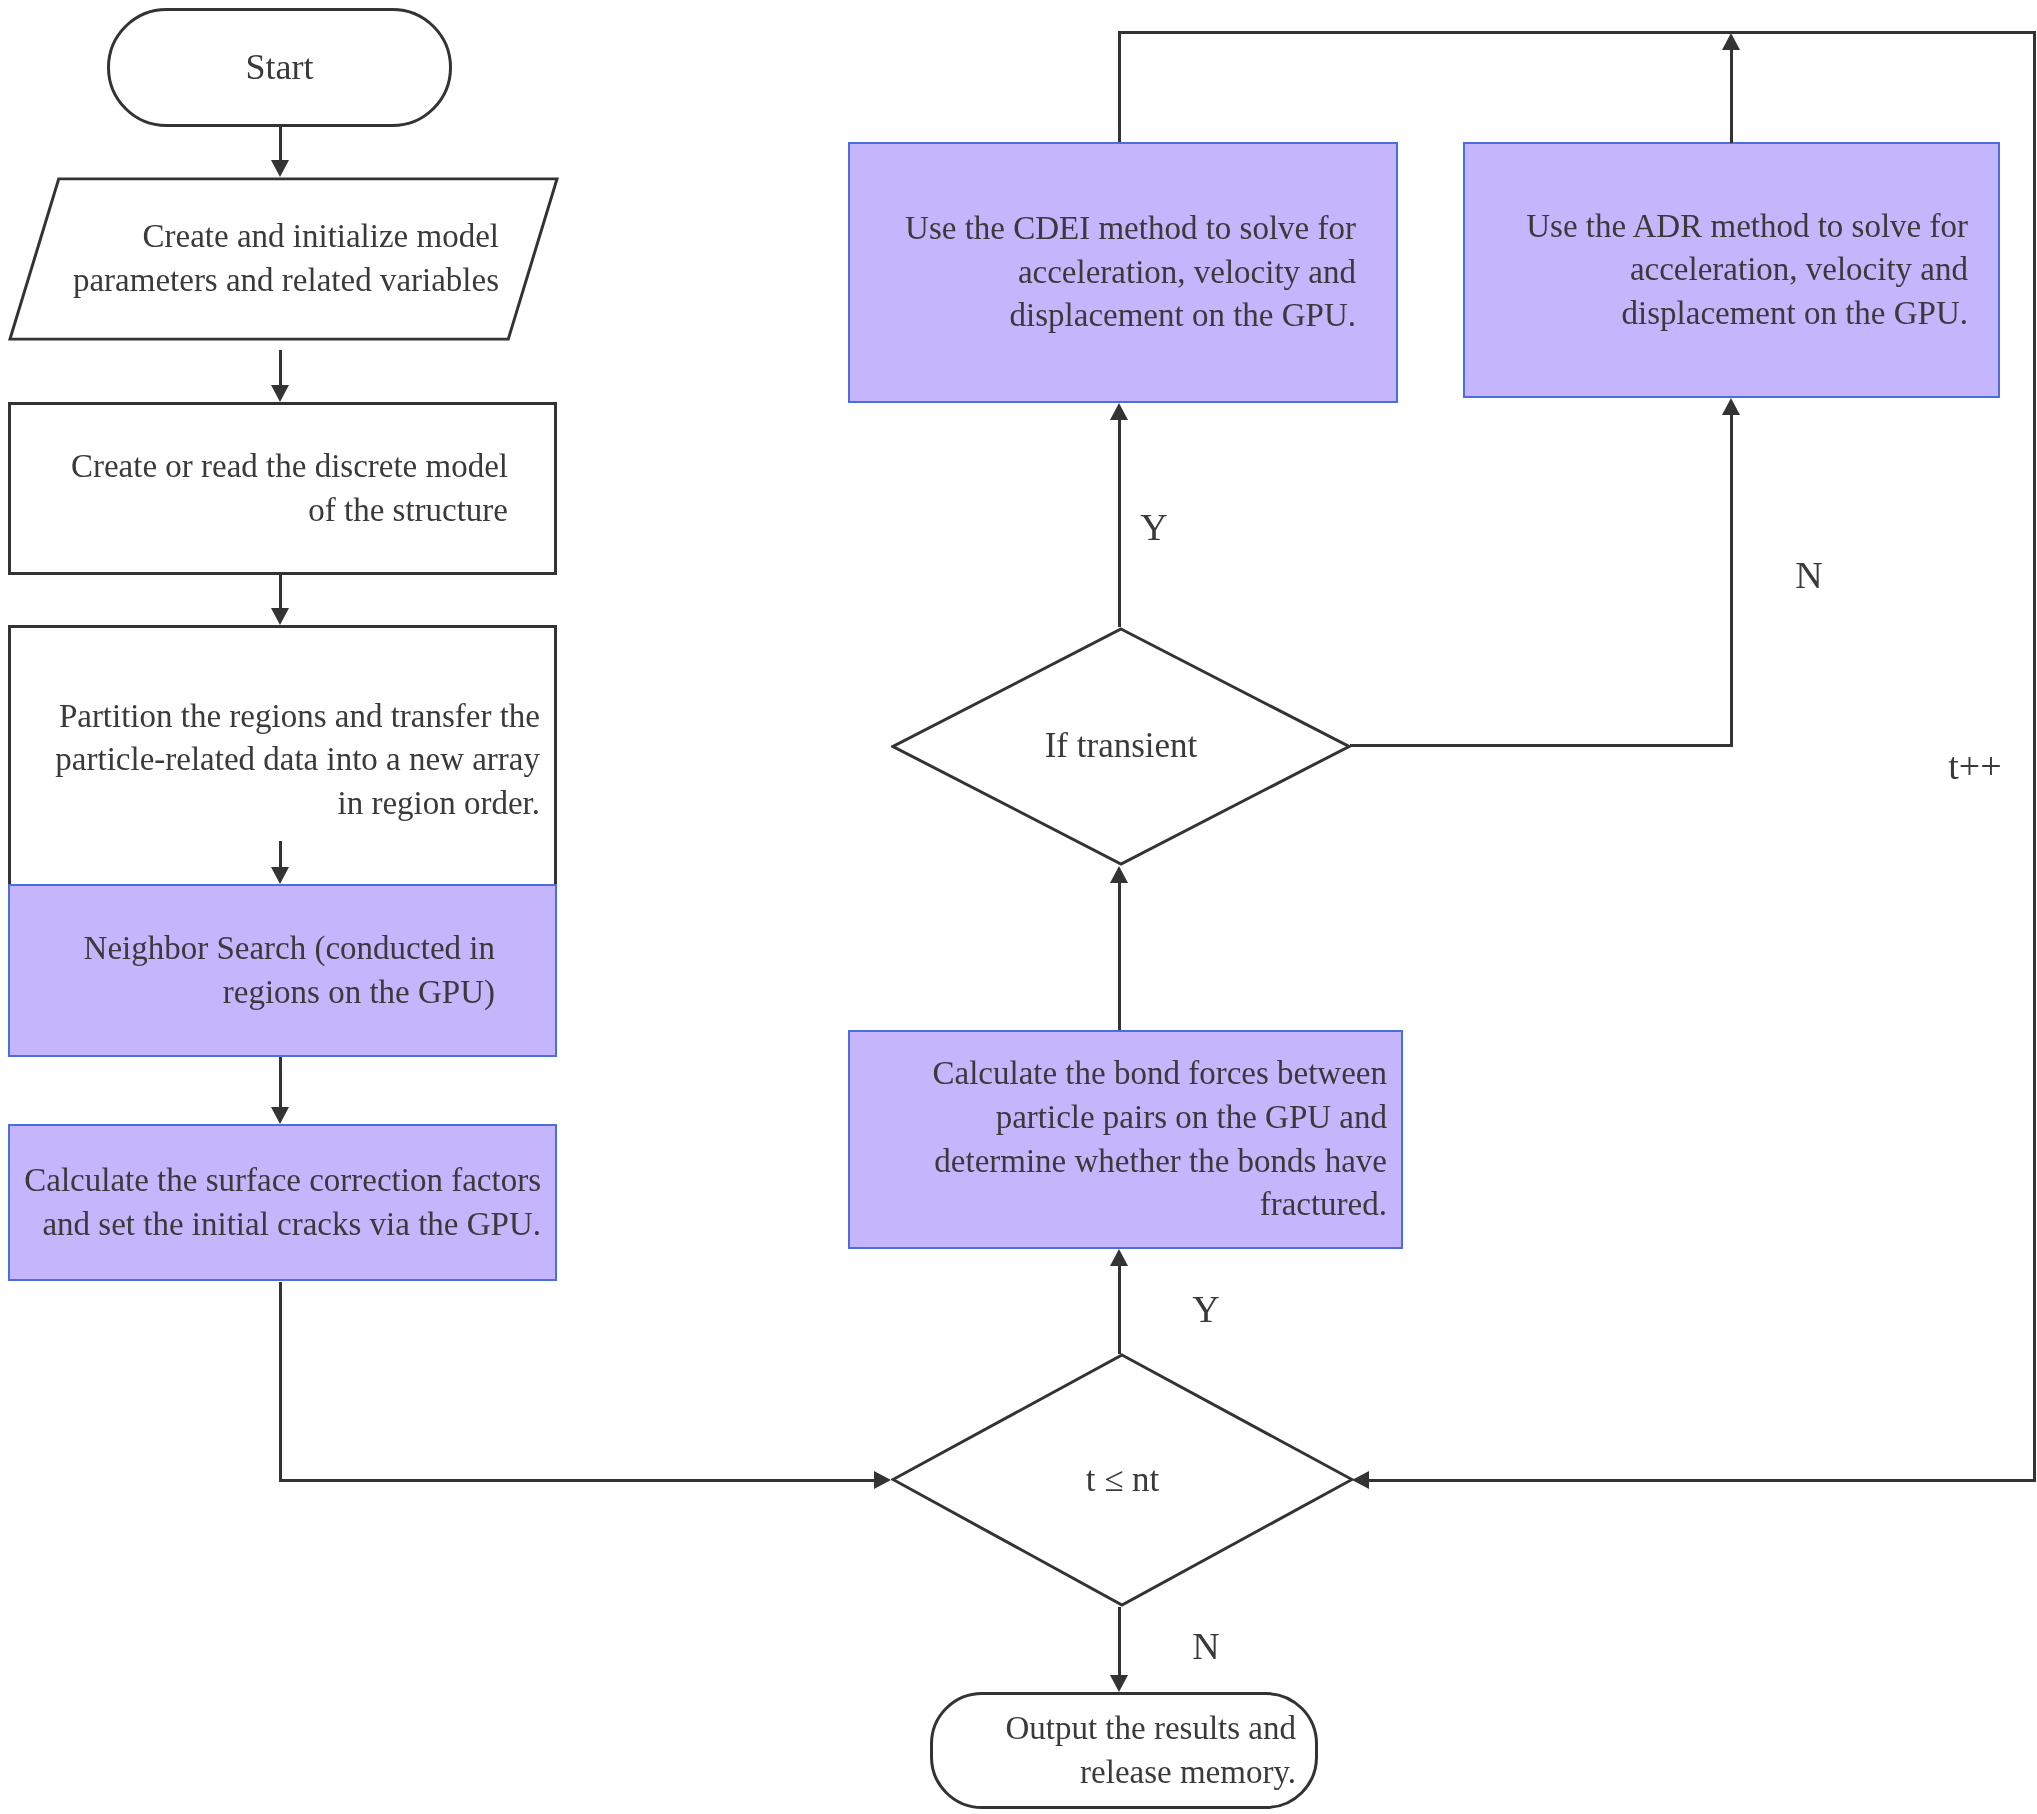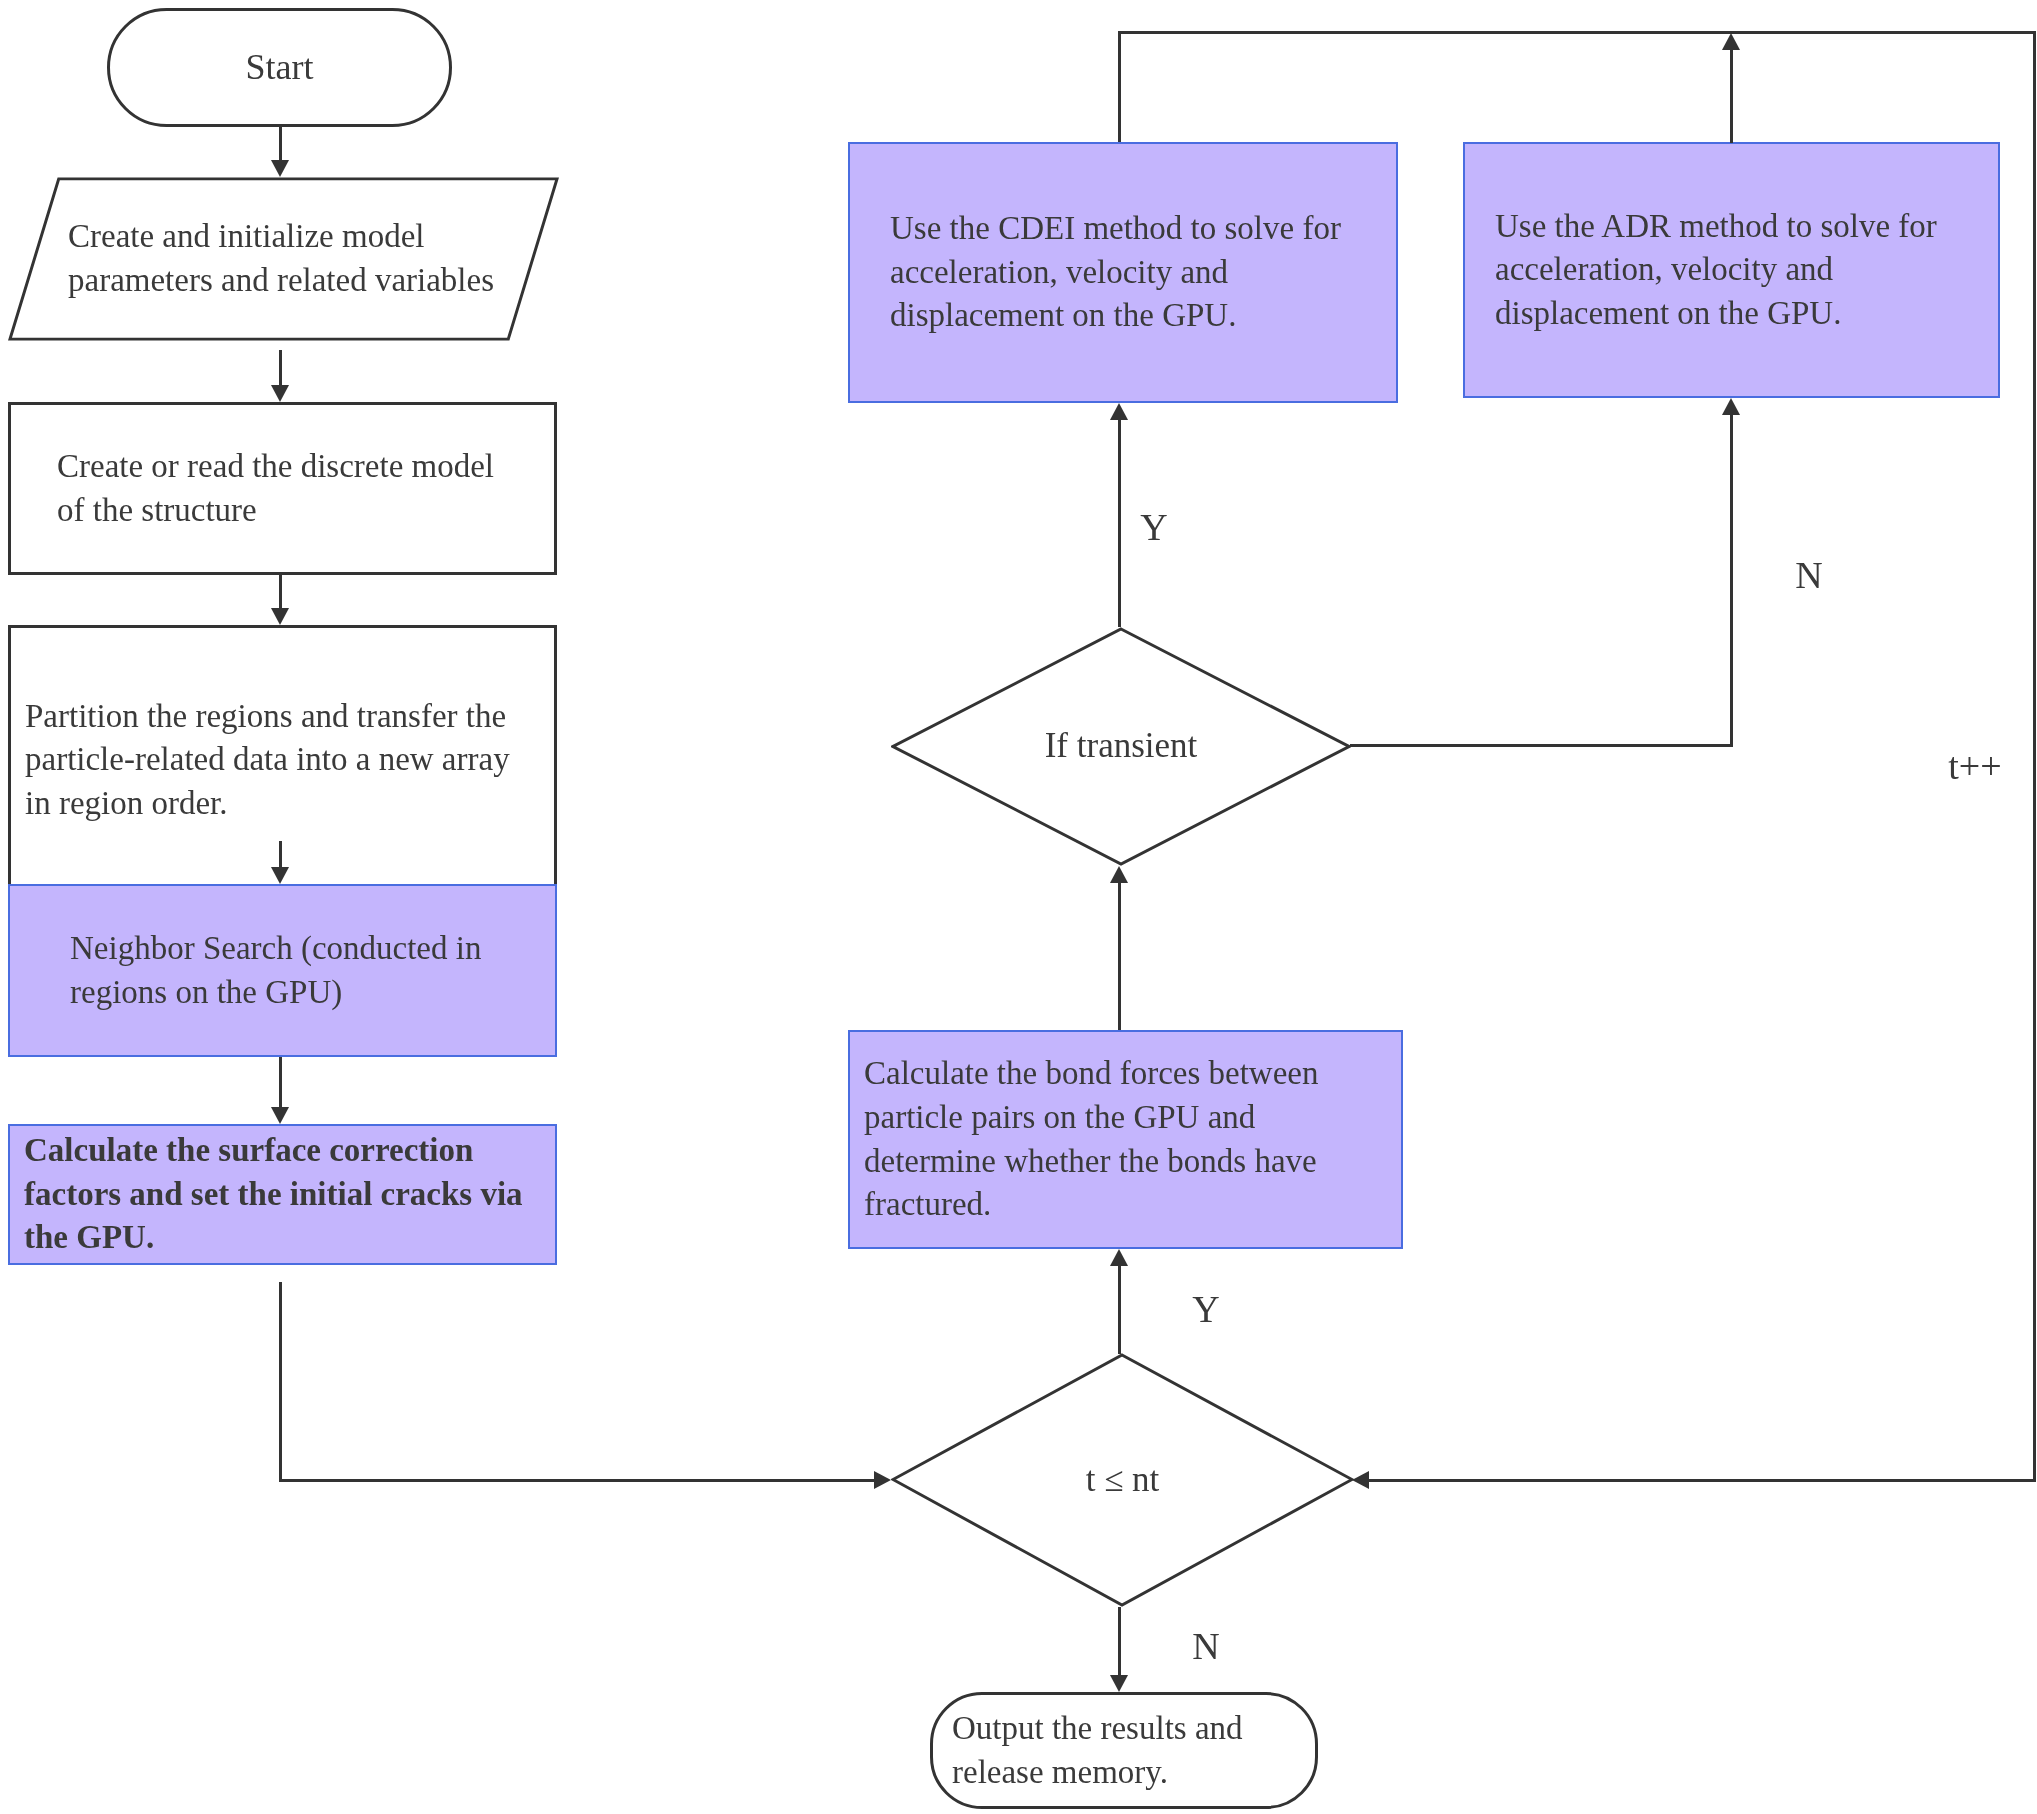--- a/index.html
+++ b/index.html
@@ -7,21 +7,21 @@
     position:relative;
     width:2038px;height:1815px;
     background:#ffffff;
     font-family:"Liberation Serif","DejaVu Serif",serif;
     color:#3a3a3a;
   }
   .node{position:absolute;box-sizing:border-box;}
   .node .label{
     position:absolute;left:0;top:0;width:100%;height:100%;
     display:flex;align-items:center;justify-content:center;
-    text-align:left;font-size:33px;line-height:1.32;
+    text-align:right;font-size:33px;line-height:1.32;
     padding:6px 14px;box-sizing:border-box;color:#3a3a3a;
   }
   .rect-plain{border:3px solid #333333;background:#ffffff;}
   .rect-gpu{border:2px solid #4a6de0;background:#c4b5fd;}
   .terminator{border:3px solid #333333;border-radius:62px;background:#ffffff;}
   .shape-svg{position:absolute;left:0;top:0;width:100%;height:100%;}
   .line{position:absolute;background:#333333;}
   .arrow{position:absolute;width:0;height:0;}
   .arrow-down{border-left:9px solid transparent;border-right:9px solid transparent;border-top:17px solid #333333;}
   .arrow-up{border-left:9px solid transparent;border-right:9px solid transparent;border-bottom:17px solid #333333;}
@@ -53,21 +53,21 @@
   </div>
 
   <div class="node rect-plain" style="left:8px;top:625px;width:549px;height:270px;">
     <div class="label">Partition the regions and transfer the particle-related data into a new array in region order.</div>
   </div>
 
   <div class="node rect-gpu" style="left:8px;top:884px;width:549px;height:173px;">
     <div class="label" style="padding:6px 60px;">Neighbor Search (conducted in regions on the GPU)</div>
   </div>
 
-  <div class="node rect-gpu" style="left:8px;top:1124px;width:549px;height:141px;font-weight:bold;">
+  <div class="node rect-gpu" style="left:8px;top:1124px;width:549px;height:157px;">
     <div class="label">Calculate the surface correction factors and set the initial cracks via the GPU.</div>
   </div>
 
   <div class="node rect-gpu" style="left:848px;top:142px;width:550px;height:261px;">
     <div class="label" style="padding:6px 40px;">Use the CDEI method to solve for acceleration, velocity and displacement on the GPU.</div>
   </div>
 
   <div class="node rect-gpu" style="left:1463px;top:142px;width:537px;height:256px;padding-left:39px;">
     <div class="label" style="padding:6px 30px;">Use the ADR method to solve for acceleration, velocity and displacement on the GPU.</div>
   </div>

